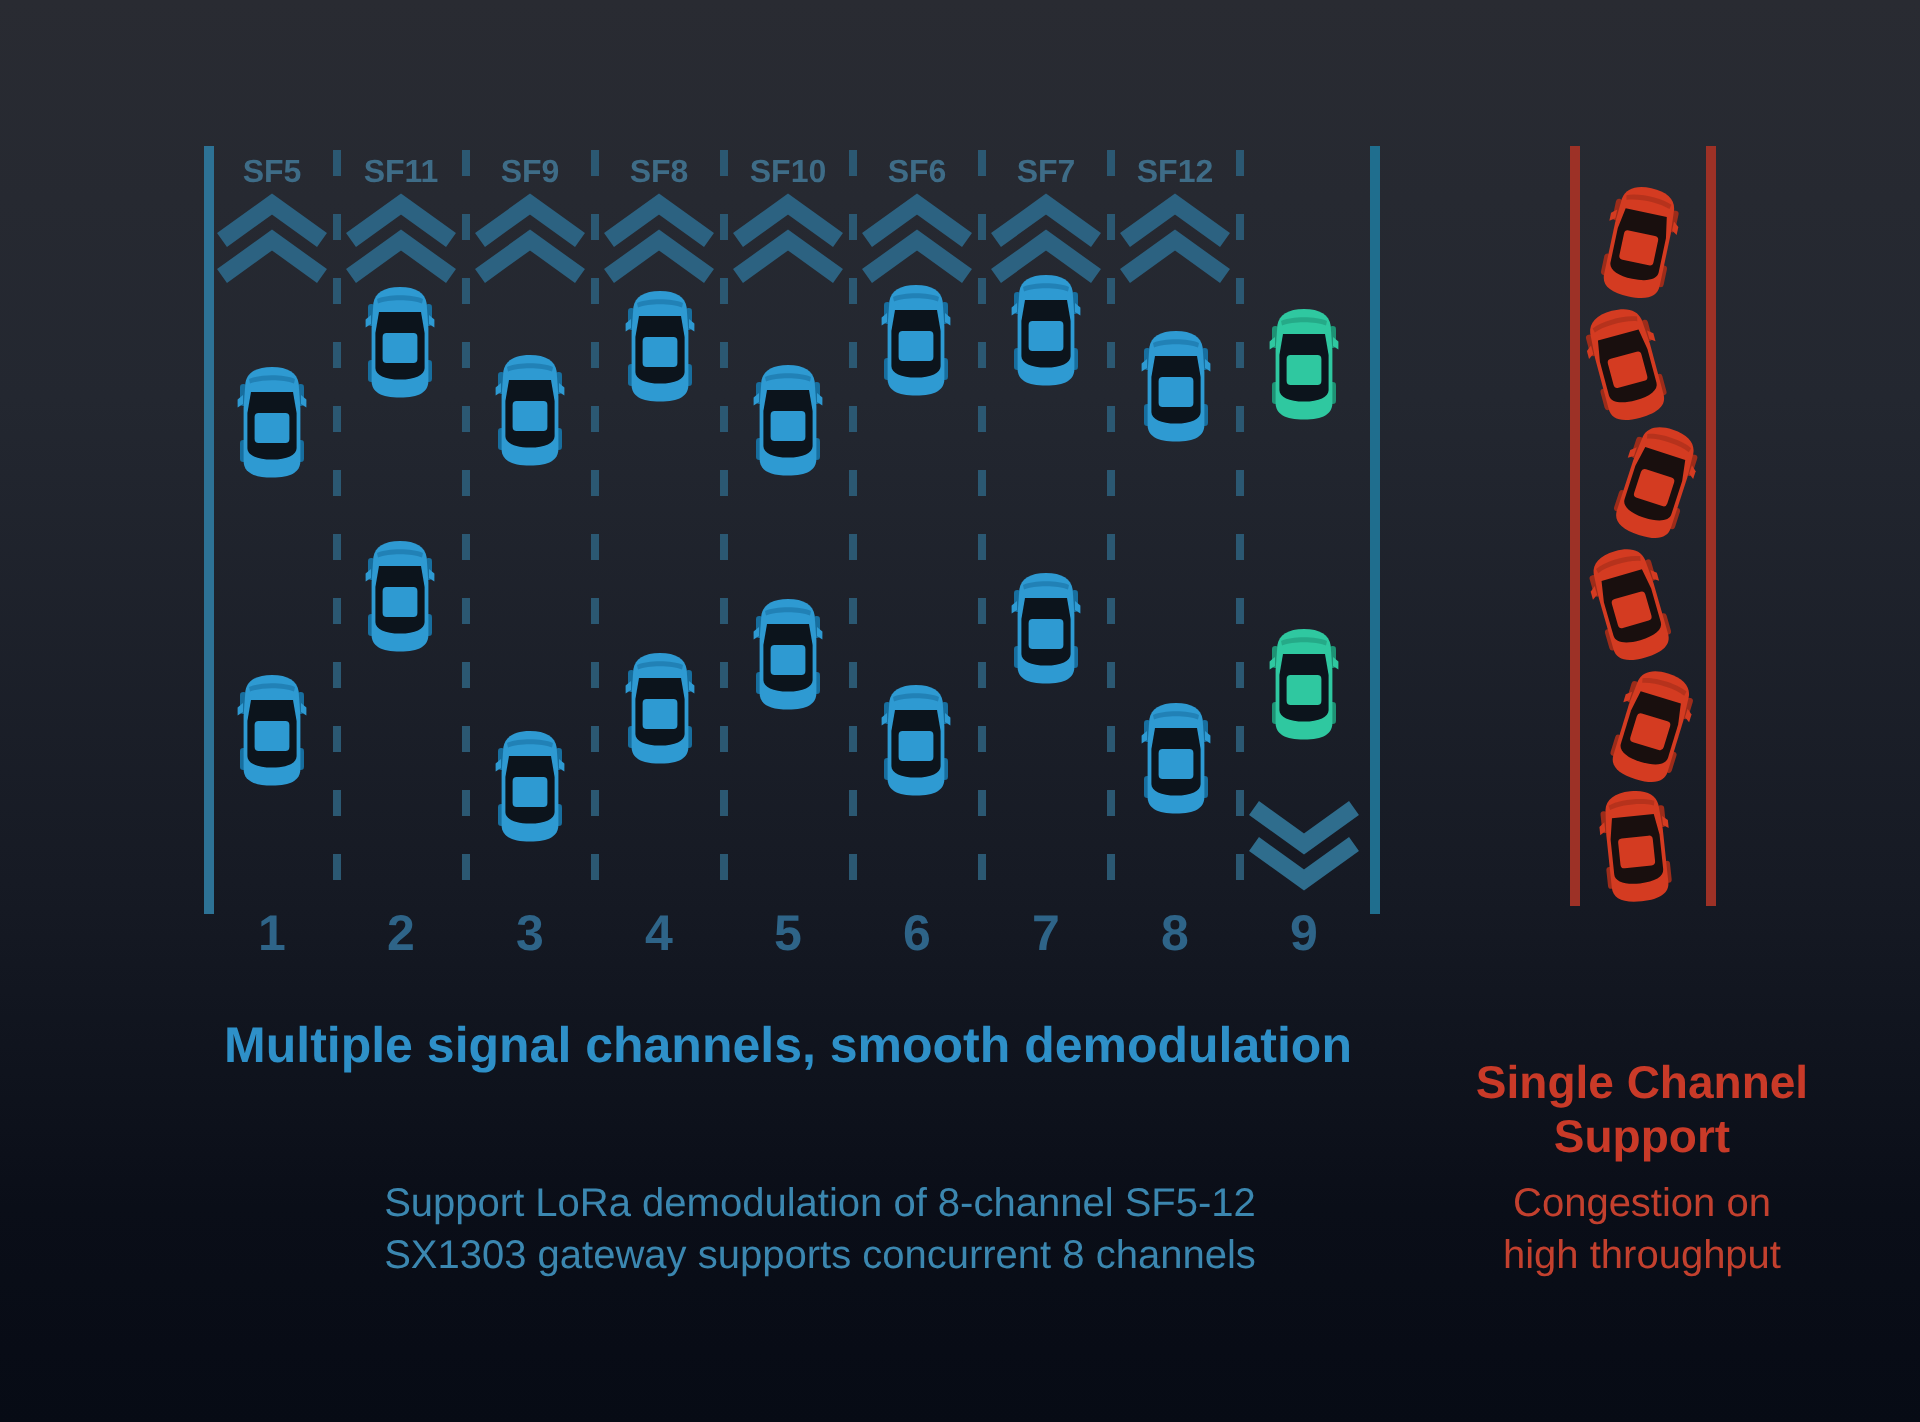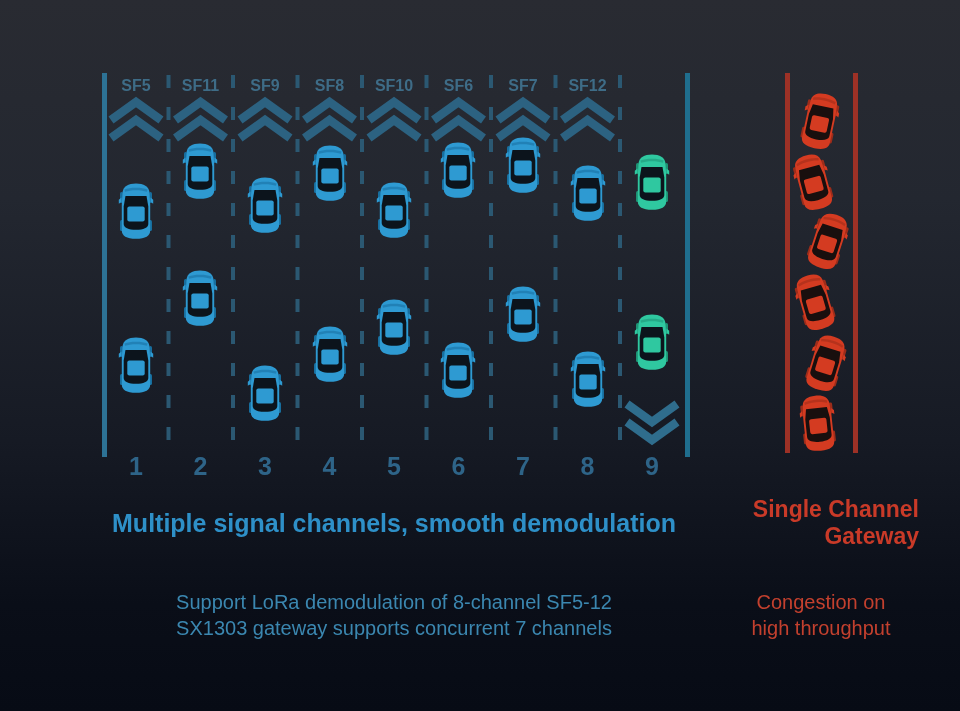--- a/index.html
+++ b/index.html
@@ -11,22 +11,22 @@
     font-family:"Liberation Sans",sans-serif;
     padding-left:12px;
   }
   #diagram{position:absolute;left:0;top:0;}
   .lane-label{font-size:16px;font-weight:700;fill:#3e6c87;text-anchor:middle;}
   .lane-number{font-size:25px;font-weight:700;fill:#2e6488;text-anchor:middle;}
   .chev{stroke:#2c6281;stroke-width:8.5;fill:none;}
   .chev-down{stroke:#2f6d8d;stroke-width:8.5;fill:none;}
   .caption{position:absolute;text-align:center;}
   #blue-title{left:100px;top:509px;width:588px;font-size:25px;font-weight:700;color:#2e90c8;}
-  #blue-sub{left:100px;top:589px;width:588px;font-size:20px;line-height:26px;color:#3b87b0;}
-  #red-title{left:723px;top:496px;width:196px;font-size:23px;font-weight:700;line-height:27px;color:#c93a28;text-align:right;}
+  #blue-sub{left:116px;top:589px;width:588px;font-size:20px;line-height:26px;color:#3b87b0;}
+  #red-title{left:723px;top:528px;width:196px;font-size:23px;font-weight:700;line-height:27px;color:#c93a28;}
   #red-sub{left:723px;top:589px;width:196px;font-size:20px;line-height:26px;color:#c3402e;text-align:center;}
 </style>
 </head>
 <body>
 
 <div id="stage">
 
   <svg id="diagram" width="960" height="490" viewBox="0 0 960 490">
     <defs>
       <g id="car">
@@ -148,26 +148,26 @@
         <use href="#car" transform="translate(815,302) rotate(-16)" style="--body: #d43b21; --glass: #190f0e; --shade: #9c2c1a;"></use>
         <use href="#car" transform="translate(826,363) rotate(17)" style="--body: #d43b21; --glass: #190f0e; --shade: #9c2c1a;"></use>
         <use href="#car" transform="translate(818,423) rotate(-6)" style="--body: #d43b21; --glass: #190f0e; --shade: #9c2c1a;"></use>
       </g>
   </svg>
 
   <div class="caption" id="blue-title">Multiple signal channels, smooth demodulation</div>
 
   <div class="caption" id="blue-sub">
     <div>Support LoRa demodulation of 8-channel SF5-12</div>
-    <div>SX1303 gateway supports concurrent 7 channels</div>
+    <div>SX1303 gateway supports concurrent 8 channels</div>
   </div>
 
   <div class="caption" id="red-title">
     <div>Single Channel</div>
-    <div>Gateway</div>
+    <div>Support</div>
   </div>
 
   <div class="caption" id="red-sub">
     <div>Congestion on</div>
     <div>high throughput</div>
   </div>
 
 </div>
 
 </body></html>

